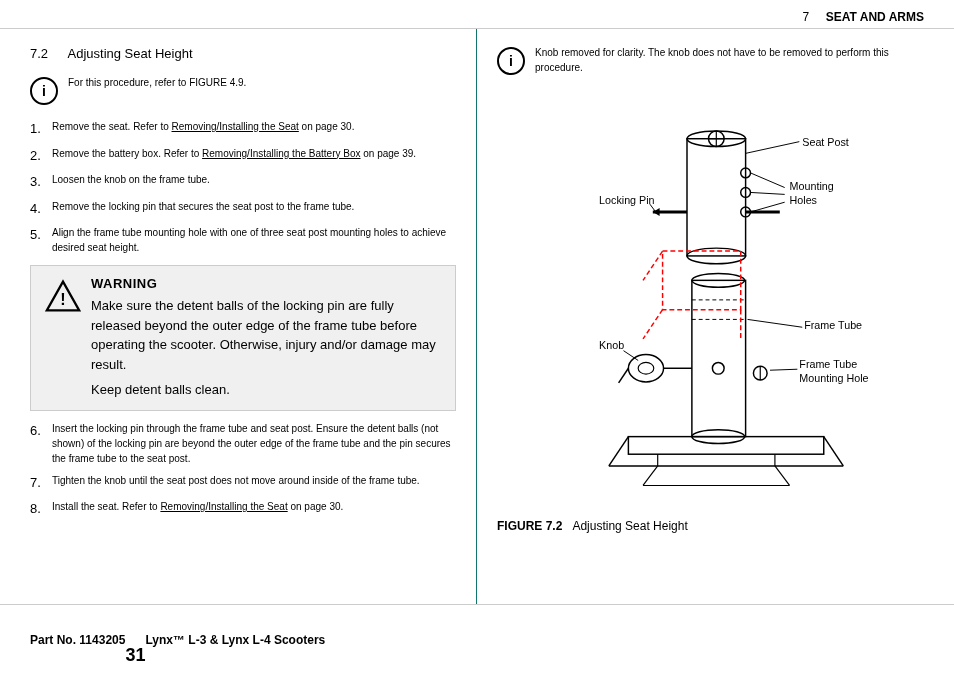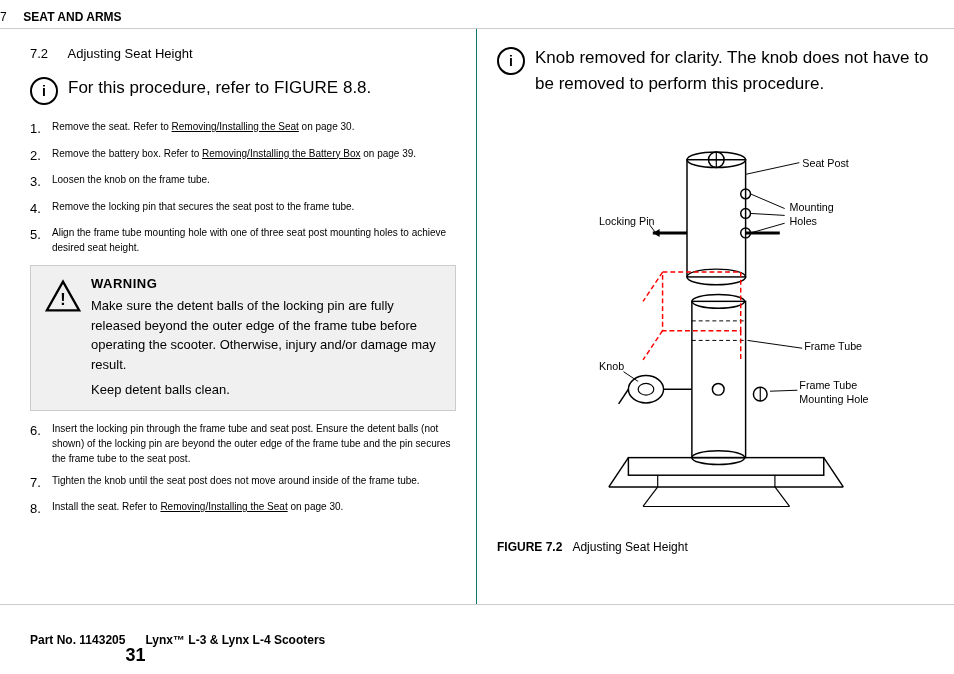--- a/index.html
+++ b/index.html
@@ -14,21 +14,21 @@
     }
     .page {
       width: 954px;
       min-height: 674px;
       padding: 0;
       position: relative;
       display: flex;
       flex-direction: column;
     }
     .header {
-      text-align: left;
+      text-align: right;
       padding: 10px 30px 4px 0;
       font-size: 12px;
       border-bottom: 1px solid #ccc;
     }
     .content-area {
       display: flex;
       flex: 1;
       padding: 0;
     }
     .left-column {
@@ -62,21 +62,21 @@
       display: flex;
       align-items: center;
       justify-content: center;
       font-weight: bold;
       font-size: 14px;
       flex-shrink: 0;
       margin-right: 10px;
       margin-top: 2px;
     }
     .info-text {
-      font-size: 17px;
+      font-size: 10px;
       line-height: 1.5;
     }
     .steps-list {
       list-style: none;
       padding: 0;
       margin: 0 0 10px 0;
     }
     .steps-list li {
       display: flex;
       margin-bottom: 7px;
@@ -178,21 +178,21 @@
     <div class="left-column">
 
       <div class="section-title">
         <span>7.2</span>
         &nbsp;&nbsp;&nbsp;
         <strong><span>Adjusting Seat Height</span></strong>
       </div>
 
       <div class="info-box">
         <div class="info-icon">i</div>
-        <div class="info-text">For this procedure, refer to FIGURE 8.8.</div>
+        <div class="info-text">For this procedure, refer to FIGURE 4.9.</div>
       </div>
 
       <ol class="steps-list">
         <li>
           <span class="step-num">1.</span>
           <span class="step-text">Remove the seat. Refer to <u>Removing/Installing the Seat</u> on page 30.</span>
         </li>
         <li>
           <span class="step-num">2.</span>
           <span class="step-text">Remove the battery box. Refer to <u>Removing/Installing the Battery Box</u> on page 39.</span>

